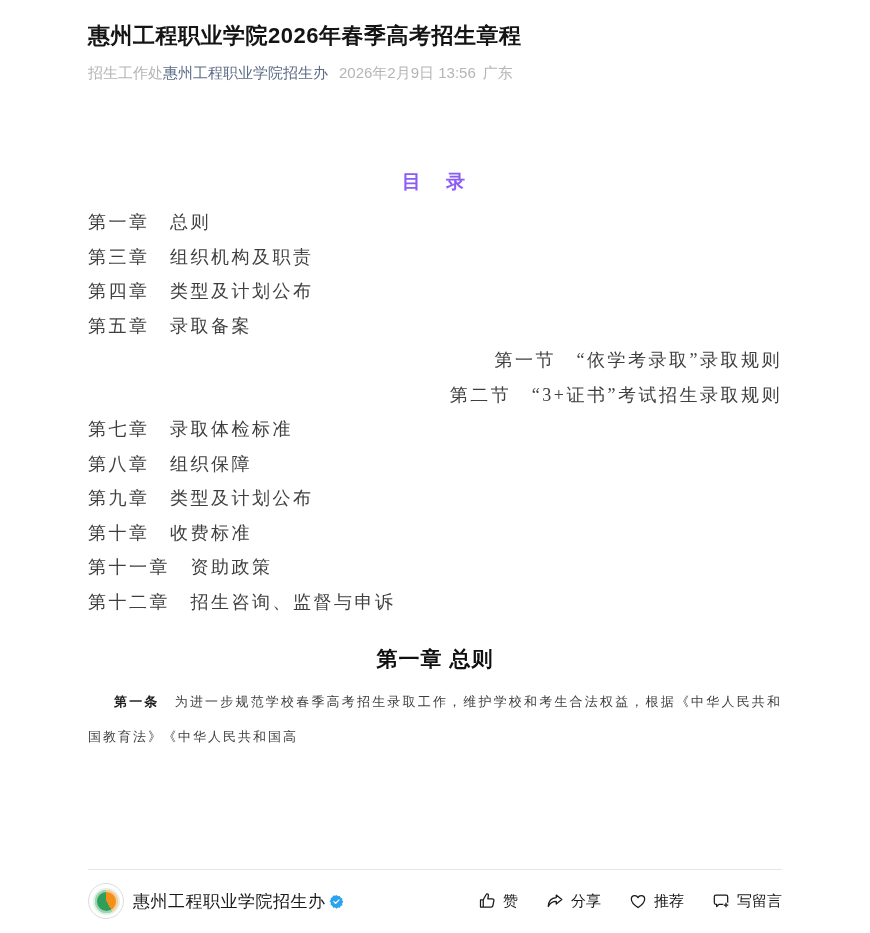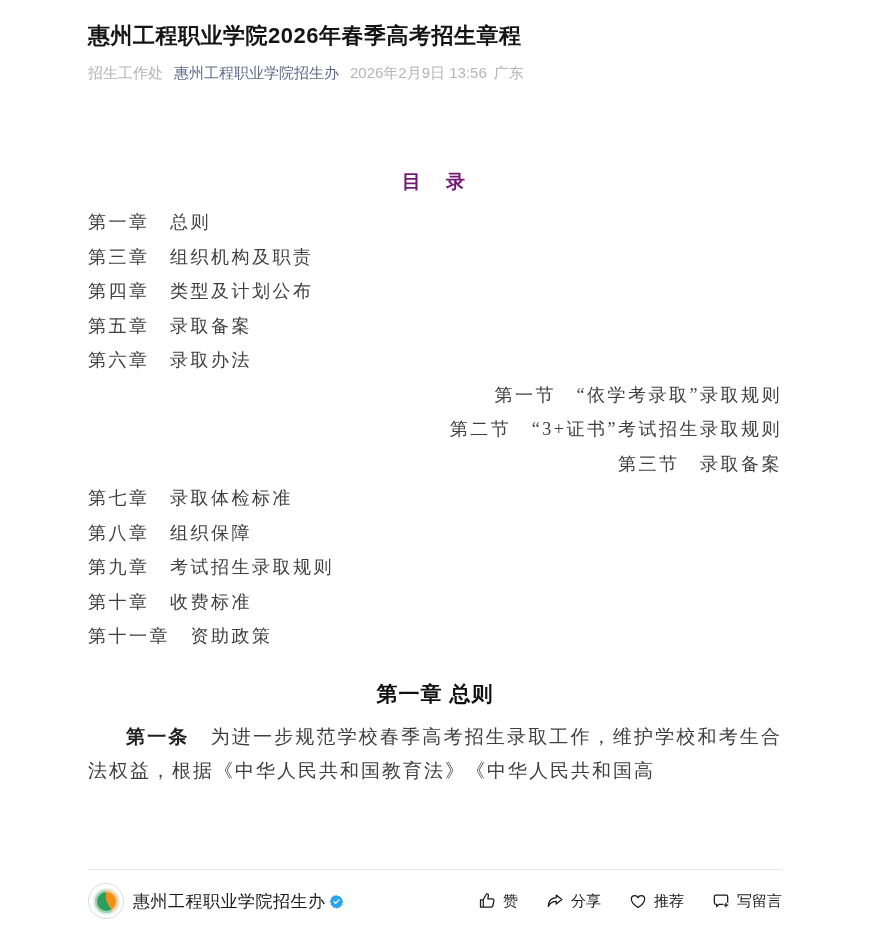--- a/index.html
+++ b/index.html
@@ -9,45 +9,45 @@
   }
   .page { position:relative; width:870px; height:933px; background:#fff; }
   .inner { margin-left:88px; width:694px; }
 
   .title {
     margin:0; padding-top:21px;
     font-size:22px; line-height:30px; font-weight:bold;
     color:#141414; letter-spacing:0.5px;
   }
   .meta { margin-top:11px; font-size:15px; line-height:21px; color:#b5b5b5; white-space:nowrap; }
-  .meta .author { margin-right:11px; }
+  .meta .author { margin-right:0; }
   .meta .account { color:#5c6b87; text-decoration:none; margin-right:11px; cursor:pointer; }
   .meta .date { margin-right:7px;margin-top:40px; }
 
   .serif { font-family:"Liberation Serif","DejaVu Serif",serif; }
 
   .toc-heading {
     margin-top:86px; text-align:center;
-    font-weight:bold; font-size:19px; color:#701a75; letter-spacing:3px;
+    font-weight:bold; font-size:19px; color:#8b5cf6; letter-spacing:3px;
   }
   .toc { margin-top:10px; }
   .toc-item {
     font-size:18px; line-height:34.5px; color:#3f3f3f; letter-spacing:2.5px;
     white-space:nowrap;
   }
   .toc-item.indent { padding-left:46px;text-align:right; }
 
   .chapter-heading {
     margin:27px 0 0; text-align:center;
     font-size:21px; line-height:26px; font-weight:bold; color:#101010;
     letter-spacing:1px;
   }
   .para {
     margin:13px 0 8px;
-    font-size:19px; line-height:34.5px; color:#3f3f3f;
+    font-size:13px; line-height:34.5px; color:#3f3f3f;
     letter-spacing:2px; text-align:justify; text-indent:2em;
   }
   .para b { color:#1f1f1f; }
 
   .divider { position:absolute; left:88px; top:869px; width:694px; height:1px; background:#e7e7e7; }
 
   .footer {
     position:absolute; left:88px; top:877px; width:694px; height:48px;
     display:flex; align-items:center; justify-content:space-between;
   }
@@ -80,29 +80,28 @@
       <span class="author">招生工作处</span><a class="account">惠州工程职业学院招生办</a><span class="date">2026年2月9日 13:56</span><span class="loc">广东</span>
     </div>
 
     <div class="content">
       <div class="toc-heading serif">目　录</div>
       <div class="toc" id="toc-list">
           <div class="toc-item serif">第一章　总则</div>
           <div class="toc-item serif">第三章　组织机构及职责</div>
           <div class="toc-item serif">第四章　类型及计划公布</div>
           <div class="toc-item serif">第五章　录取备案</div>
-          <div class="toc-item serif">第六章　录取办法</div>
           <div class="toc-item serif indent">第一节　“依学考录取”录取规则</div>
           <div class="toc-item serif indent">第二节　“3+证书”考试招生录取规则</div>
-          <div class="toc-item serif indent">第三节　录取备案</div>
           <div class="toc-item serif">第七章　录取体检标准</div>
           <div class="toc-item serif">第八章　组织保障</div>
-          <div class="toc-item serif">第九章　考试招生录取规则</div>
+          <div class="toc-item serif">第九章　类型及计划公布</div>
           <div class="toc-item serif">第十章　收费标准</div>
           <div class="toc-item serif">第十一章　资助政策</div>
+          <div class="toc-item serif">第十二章　招生咨询、监督与申诉</div>
         </div>
 
       <h2 class="chapter-heading">第一章 总则</h2>
       <p class="para serif"><b>第一条</b><span>　为进一步规范学校春季高考招生录取工作，维护学校和考生合法权益，根据《中华人民共和国教育法》《中华人民共和国高</span></p>
     </div>
   </div>
 
   <div class="divider"></div>
 
   <div class="footer">

